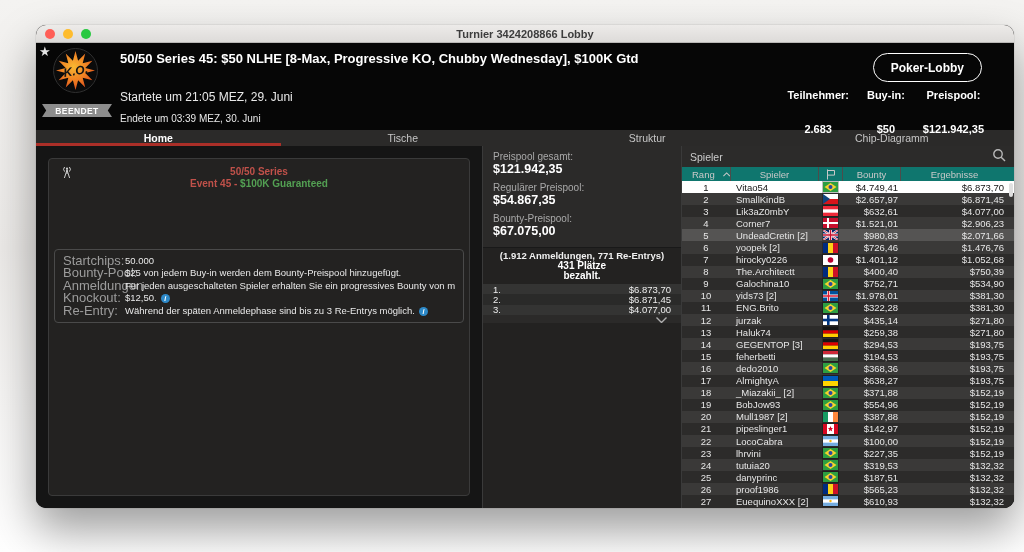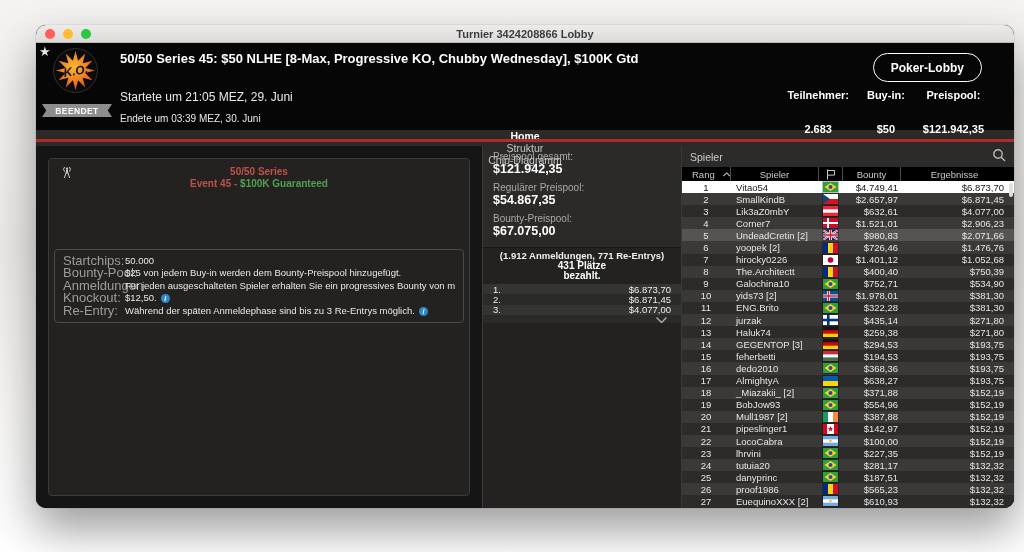--- a/index.html
+++ b/index.html
@@ -24,21 +24,21 @@
          display:flex;align-items:center;justify-content:center;clip-path:polygon(0 0,100% 0,94% 50%,100% 100%,0 100%,6% 50%);}
   .h-title{position:absolute;left:84px;top:8px;font-size:13px;font-weight:bold;white-space:nowrap;}
   .h-start{position:absolute;left:84px;top:47px;font-size:12px;color:#e9e9e9;}
   .h-end{position:absolute;left:84px;top:70px;font-size:10px;color:#e9e9e9;}
   .stats{position:absolute;right:30px;top:46px;display:flex;gap:18px;}
   .stat{display:flex;flex-direction:column;align-items:center;gap:22px;}
   .stat-label,.stat-value{font-size:11px;font-weight:bold;color:#fff;white-space:nowrap;}
   .pl-btn{position:absolute;right:32px;top:10px;height:29px;padding:0 17px;border:1px solid #fff;border-radius:15px;background:transparent;
           color:#fff;font-size:12px;font-weight:bold;display:flex;align-items:center;cursor:default;}
   
-  .tabbar{height:16px;background:#2b2a29;display:flex;flex-direction:column;}
+  .tabbar{height:16px;background:#2b2a29;display:flex;}
   .tab{flex:1;position:relative;display:flex;align-items:center;justify-content:center;font-size:10.5px;color:#c6c6c6;}
   .tab.active{color:#fff;font-weight:bold;}
   .tab.active::after{content:"";position:absolute;left:0;right:0;bottom:0;height:3px;background:#ab2f28;}
   
   .content{display:flex;height:362px;background:#151515;}
   .left{width:446px;padding:12px;}
   .left-inner{position:relative;height:100%;background:#232221;border:1px solid #3a3a3a;border-radius:4px;}
   .broadcast{position:absolute;left:10px;top:6px;}
   .banner{padding-top:7px;text-align:center;font-size:10px;font-weight:bold;line-height:12px;}
   .series,.event{color:#c0514a;}
@@ -58,21 +58,21 @@
   .m-regs .big{font-size:10px;color:#fff;}
   .payrow{display:flex;justify-content:space-between;align-items:center;height:10.4px;padding:0 10px;font-size:9.5px;color:#eee;}
   .payrow.odd{background:#343433;}
   .payrow.even{background:#2a2a29;}
   .m-more{display:flex;justify-content:flex-end;padding:2px 14px 0;}
   .m-rest{flex:1;background:#232221;}
   
   .right{flex:1;display:flex;flex-direction:column;background:#1d1c1b;position:relative;}
   .r-head{height:21px;display:flex;align-items:center;justify-content:space-between;padding:0 8px;background:#2c2b2a;}
   .r-head-label{color:#cccccc;font-size:10.5px;}
-  .r-cols{height:14px;display:flex;background:#000000;color:#c9c9c9;font-size:9.5px;}
+  .r-cols{height:14px;display:flex;background:#0f766e;color:#c9c9c9;font-size:9.5px;}
   .col{display:flex;align-items:center;justify-content:center;height:100%;border-left:1px solid #4d4c4b;}
   .col:first-child{border-left:none;}
   .w-rank{width:48px;justify-content:flex-start;padding-left:10px;gap:8px;}
   .w-name{width:88px;}
   .w-flag{width:24px;}
   .w-bounty{width:58px;}
   .w-result{flex:1;margin-right:6px;}
   .rows{flex:1;overflow:hidden;}
   .prow{display:flex;align-items:center;height:12.1px;font-size:9.5px;color:#e6e6e6;}
   .prow.even{background:#3a3938;}
@@ -123,20 +123,21 @@
         <div class="stat">
           <div class="stat-label">Preispool:</div>
           <div class="stat-value">$121.942,35</div>
         </div>
       </div>
     <div class="pl-btn">Poker-Lobby</div>
   </div>
 
   <div class="tabbar" id="tabbar">
       <div class="tab active">Home</div>
+      <div class="tab">Tische</div>
       <div class="tab">Struktur</div>
       <div class="tab">Chip-Diagramm</div>
     </div>
 
   <div class="content">
 
     <div class="left">
       <div class="left-inner">
         <div class="broadcast">
           <svg width="16" height="14" viewBox="0 0 16 14" fill="none" stroke="#cfcfcf" stroke-width="1">
@@ -543,21 +544,21 @@
           <div class="prow even">
             <div class="c-rank">24</div>
             <div class="c-name">tutuia20</div>
             <div class="c-flag">
               <svg viewBox="0 0 15 10" width="15" height="10">
                 <rect width="15" height="10" fill="#2e9e41"></rect>
                 <polygon points="7.5,1 13.5,5 7.5,9 1.5,5" fill="#f6d32d"></polygon>
                 <circle cx="7.5" cy="5" r="2" fill="#2a47a0"></circle>
               </svg>
             </div>
-            <div class="c-bounty">$281,17</div>
+            <div class="c-bounty">$319,53</div>
             <div class="c-result">$132,32</div>
           </div>
           <div class="prow odd">
             <div class="c-rank">25</div>
             <div class="c-name">danyprinc</div>
             <div class="c-flag">
               <svg viewBox="0 0 15 10" width="15" height="10">
                 <rect width="15" height="10" fill="#2e9e41"></rect>
                 <polygon points="7.5,1 13.5,5 7.5,9 1.5,5" fill="#f6d32d"></polygon>
                 <circle cx="7.5" cy="5" r="2" fill="#2a47a0"></circle>

